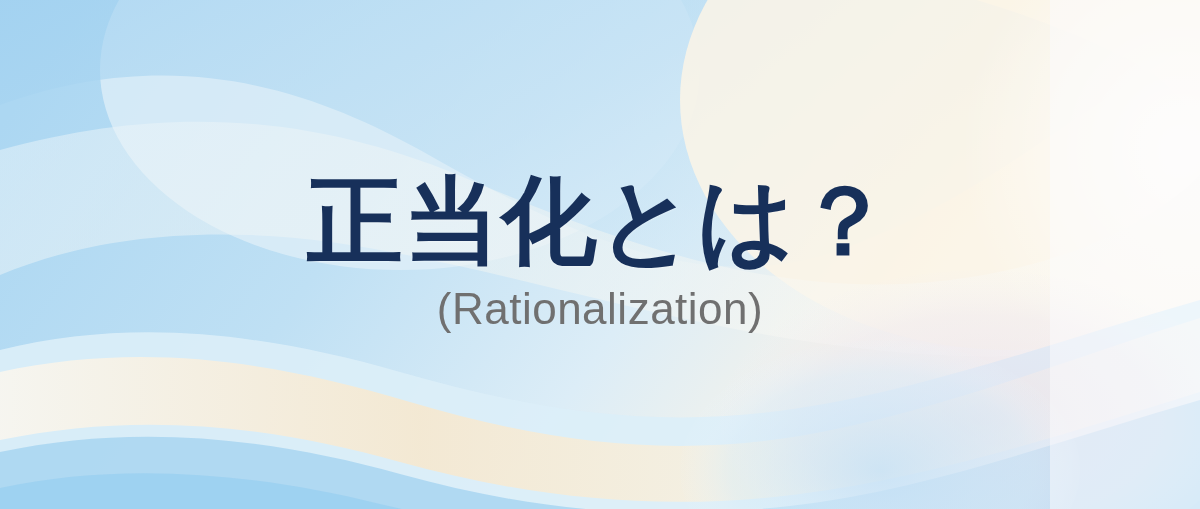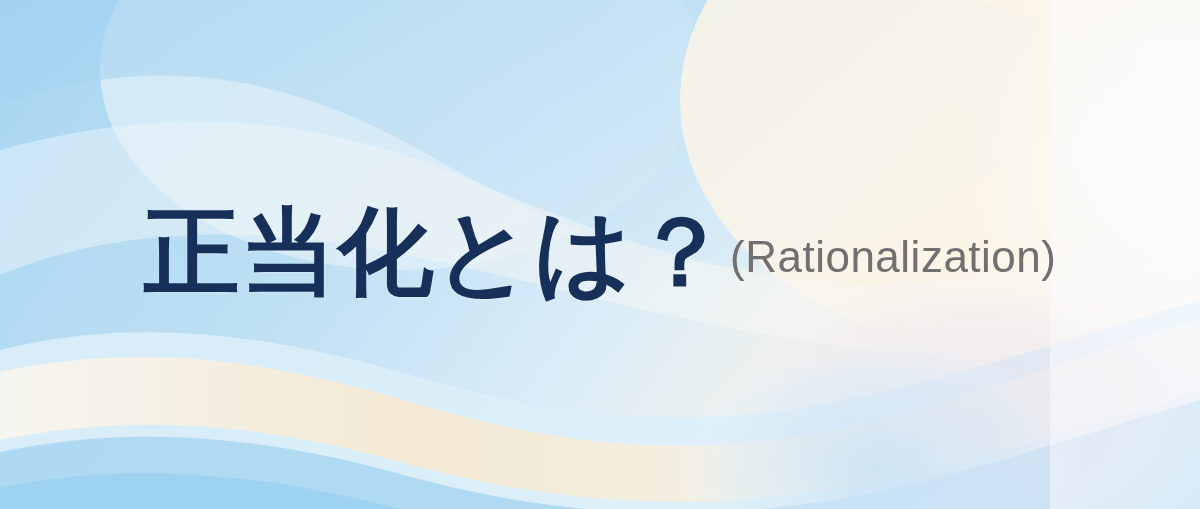--- a/index.html
+++ b/index.html
@@ -19,21 +19,21 @@
     position:absolute;
     inset:0;
     width:100%;
     height:100%;
     display:block;
   }
   .content {
     position:absolute;
     inset:0;
     display:flex;
-    flex-direction:row;
+    flex-direction:column;
     align-items:center;
     justify-content:center;
     z-index:10;
     padding-bottom:6px;
   }
   .title {
     font-size:96px;
     font-weight:bold;
     letter-spacing:1px;
     line-height:1.08;

